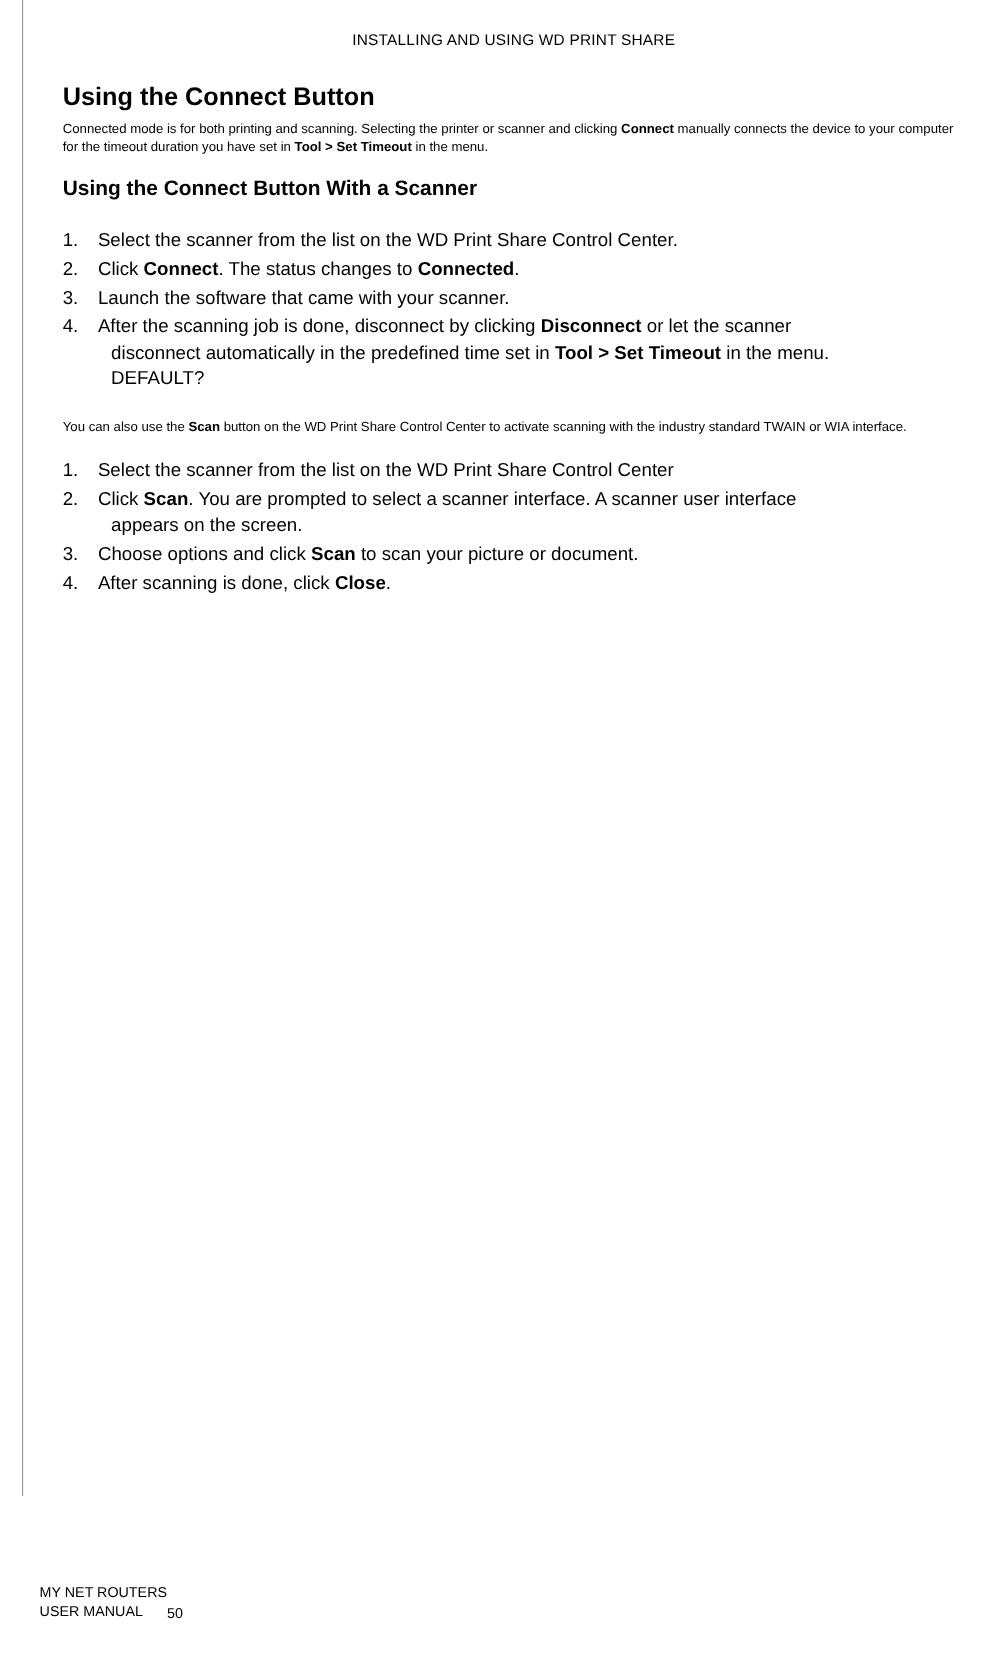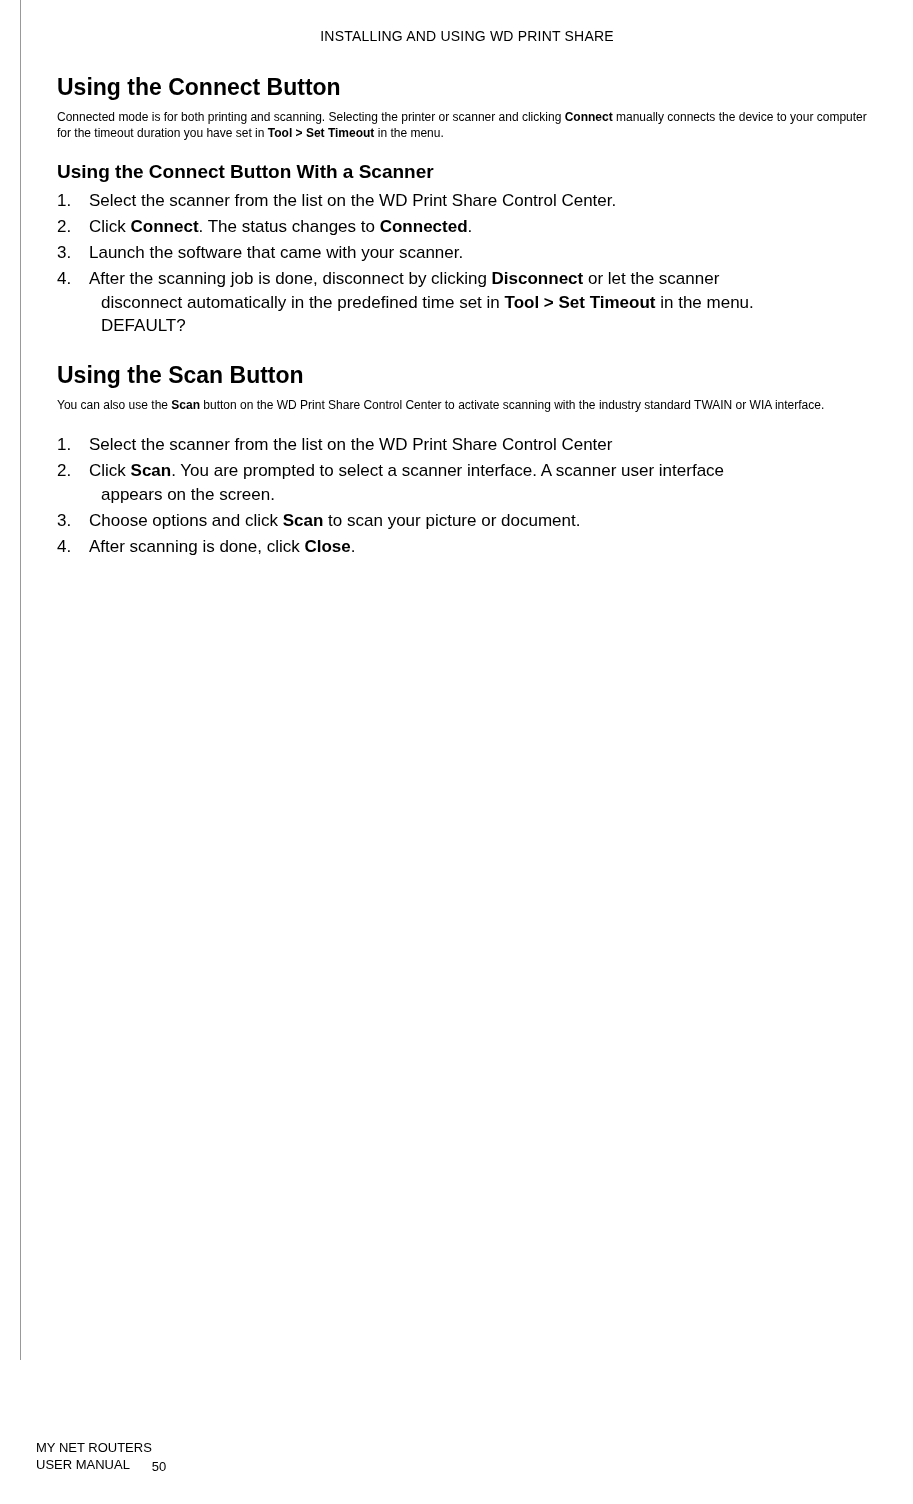--- a/index.html
+++ b/index.html
@@ -30,21 +30,21 @@
       margin: 0 0 8px 0;
     }
     .paragraph {
       font-size: 12px;
       line-height: 1.35;
       margin: 0 0 20px 0;
     }
     .subheading {
       font-size: 19px;
       font-weight: bold;
-      margin: 0 0 6px 0;
+      margin: 0 0 24px 0;
     }
     .list {
       font-size: 17px;
       line-height: 1.4;
       padding-left: 0;
       margin: 0 0 24px 0;
     }
     .list-item {
       display: flex;
       margin-bottom: 2px;
@@ -116,21 +116,20 @@
       <div class="list-text">
         <span>After the scanning job is done, disconnect by clicking </span><span class="bold">Disconnect</span><span> or let the scanner</span>
         <span class="continuation">
           <span>disconnect automatically in the predefined time set in </span><span class="bold">Tool &gt; Set Timeout</span><span> in the menu.</span>
         </span>
         <span class="continuation red-note">DEFAULT?</span>
       </div>
     </div>
   </div>
 
-  <h2 class="section-title">Using the Scan Button</h2>
   <p class="paragraph">
     <span>You can also use the </span><span class="bold">Scan</span><span> button on the WD Print Share Control Center to activate scanning with the industry standard TWAIN or WIA interface.</span>
   </p>
 
   <div class="list">
     <div class="list-item">
       <div class="list-num">1.</div>
       <div class="list-text">Select the scanner from the list on the WD Print Share Control Center</div>
     </div>
     <div class="list-item">

